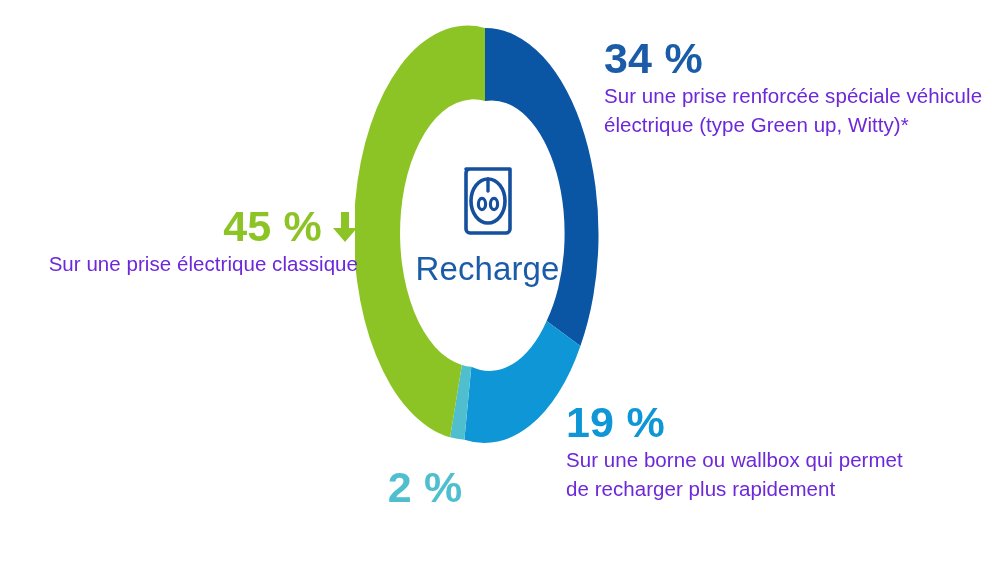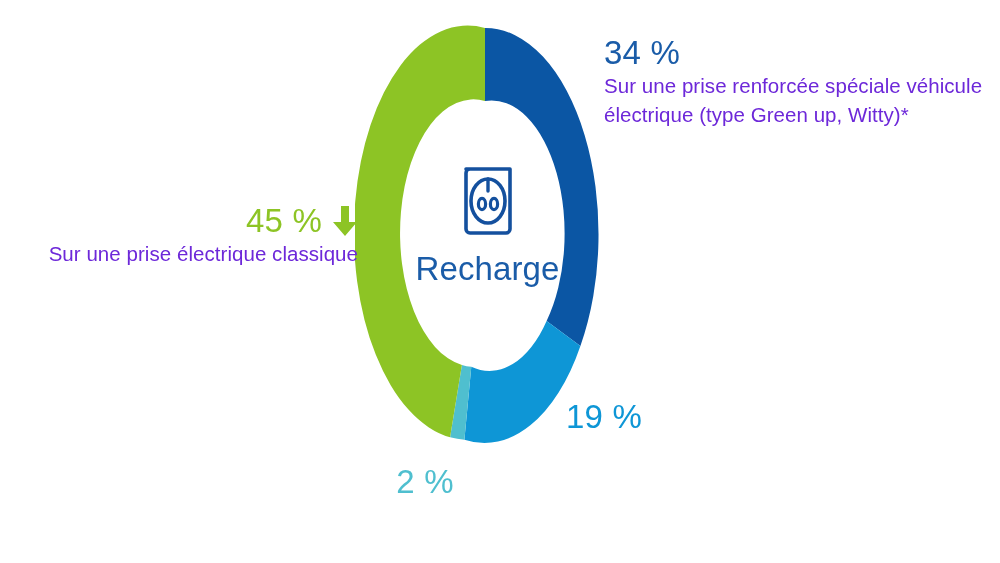--- a/index.html
+++ b/index.html
@@ -48,22 +48,22 @@
     font-size: 33px;
     letter-spacing: 0.1px;
     color: #1a5ca8;
     font-weight: 400;
     line-height: 1;
   }
 
   
   .callout { position: absolute; }
   .pct {
-    font-size: 33px;
-    font-weight: 400;
+    font-size: 43px;
+    font-weight: 700;
     line-height: 1.05;
     letter-spacing: 0.2px;
     white-space: nowrap;
   }
   .desc {
     font-size: 20.5px;
     font-weight: 400;
     line-height: 1.42;
     color: #6d28d9;
     letter-spacing: 0.05px;
@@ -181,19 +181,23 @@
       <span>45 %</span>
       <svg class="arrow-down" viewBox="0 0 26 34" xmlns="http://www.w3.org/2000/svg">
         <path d="M 9 2 H 17 V 18 H 25 L 13 32 L 1 18 H 9 Z" fill="#8dc425"></path>
       </svg>
     </div>
     <div class="desc">Sur une prise électrique classique</div>
   </div>
 
   <div class="callout" id="callout-wallbox">
     <div class="pct">19 %</div>
+    <div class="desc">
+      <span>Sur une borne ou wallbox qui permet</span><br>
+      <span>de recharger plus rapidement</span>
+    </div>
   </div>
 
   <div class="callout" id="callout-nsp">
     <div class="pct">2 %</div>
   </div>
 
 </div>
 
 </body></html>

